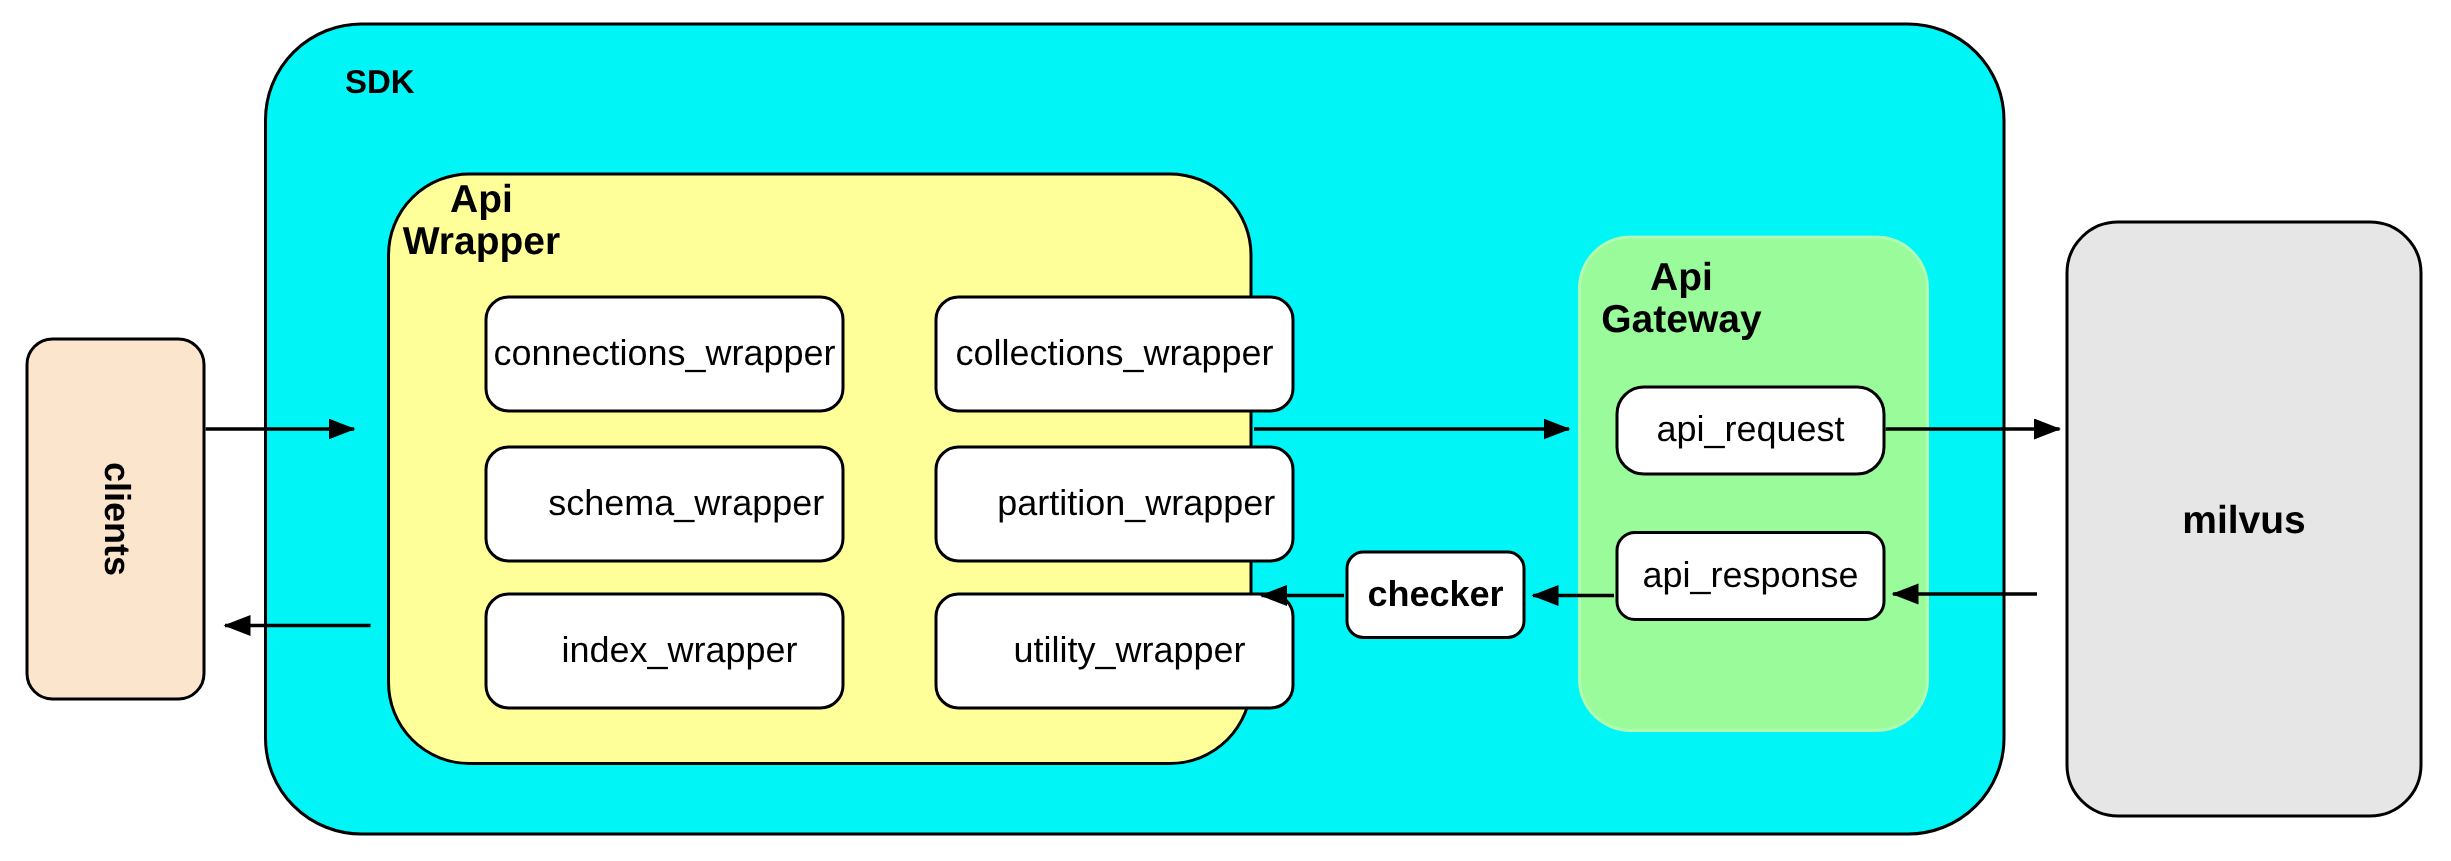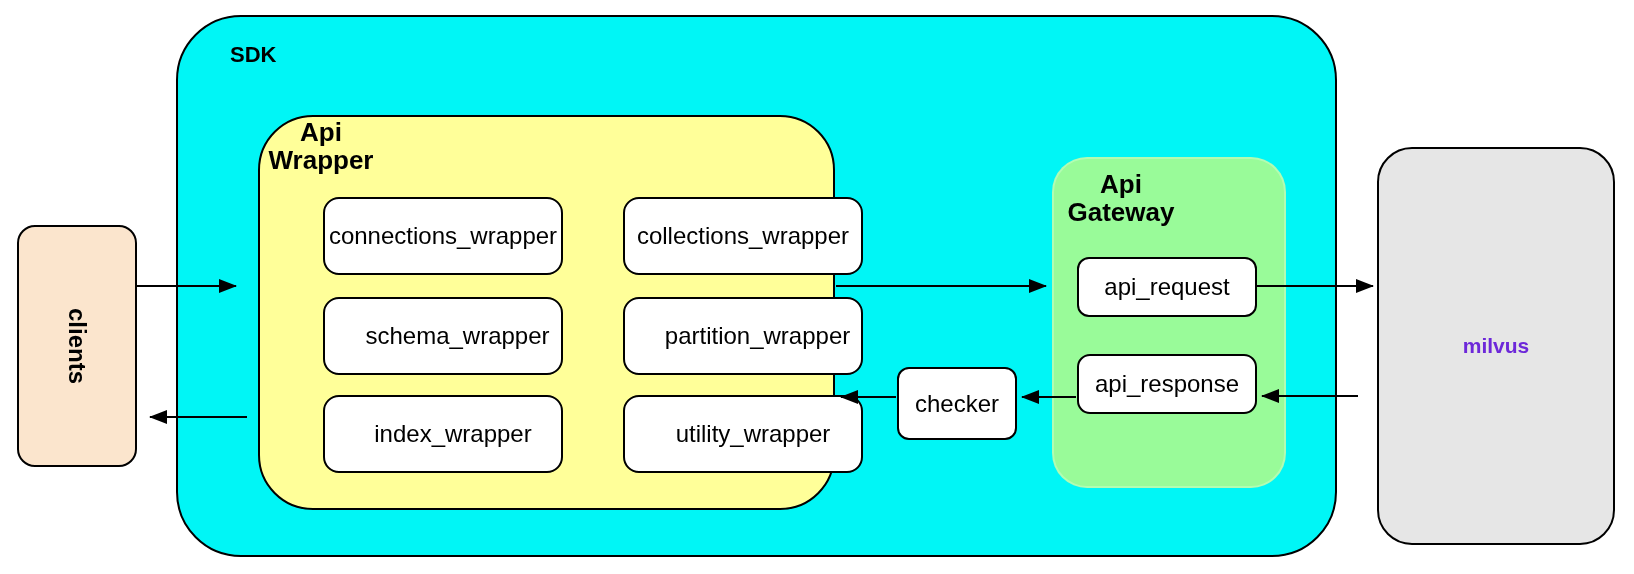--- a/index.html
+++ b/index.html
@@ -53,37 +53,38 @@
   .clients-label{
     transform:rotate(90deg);
     font-size:24px;font-weight:bold;white-space:nowrap;color:#000;
   }
   .milvus{
     left:1377px;top:147px;width:238px;height:398px;
     background:var(--c-milvus,#e6e6e6);
     border-radius:35px;
     display:flex;align-items:center;justify-content:center;
   }
-  .milvus-label{font-size:21px;font-weight:bold;color:#6d28d9;}
+  .milvus-label{font-size:26px;font-weight:bold;color:#000000;}
 
   
   .leaf{
     background:var(--c-box,#ffffff);
     display:flex;align-items:center;justify-content:center;
     font-size:24px;color:#000;
     border-radius:16px;
   }
   .wb{width:240px;height:78px;margin-left:47px;}
   .wb.c1{left:276px;} .wb.c2{left:576px;}
   .wb.r1{top:197px;} .wb.r2{top:297px;padding-left:29px;} .wb.r3{top:395px;padding-left:20px;}
   .gwb{left:1077px;width:180px;height:60px;border-radius:12px;}
-  .gwb.r1{top:257px;} .gwb.r2{top:354px;border-radius:13px;}
+  .gwb.r1{top:257px;border-radius:19px;} .gwb.r2{top:354px;border-radius:13px;}
   .checker{
-    left:897px;top:367px;width:120px;height:73px;
+    left:897px;top:367px;width:120px;height:59px;
     border-radius:12px;
+    font-weight:bold;
   }
 
   .edges{position:absolute;left:0;top:0;width:1634px;height:574px;pointer-events:none;}
   .edges line{stroke:var(--c-line,#000000);stroke-width:2.2px;}
 </style>
 </head>
 <body>
 
 <div class="canvas">
 

